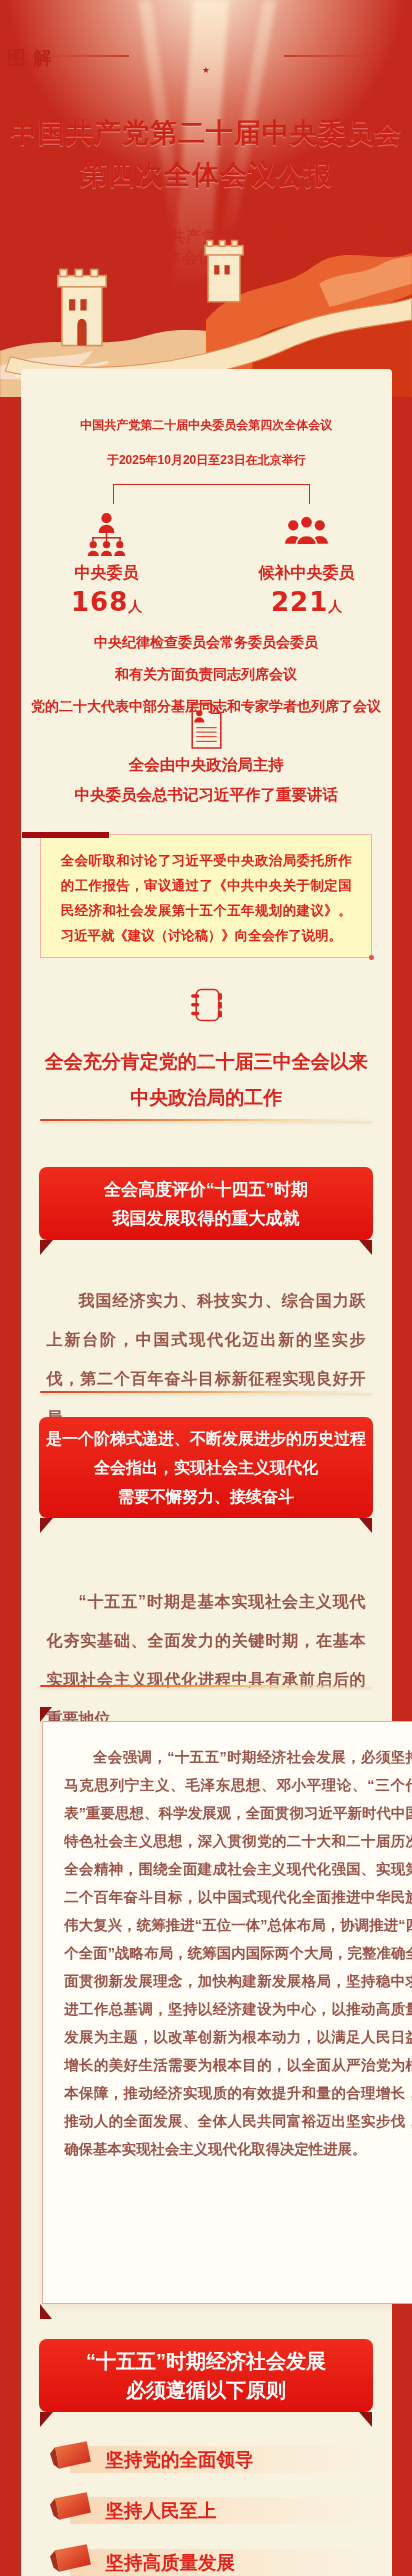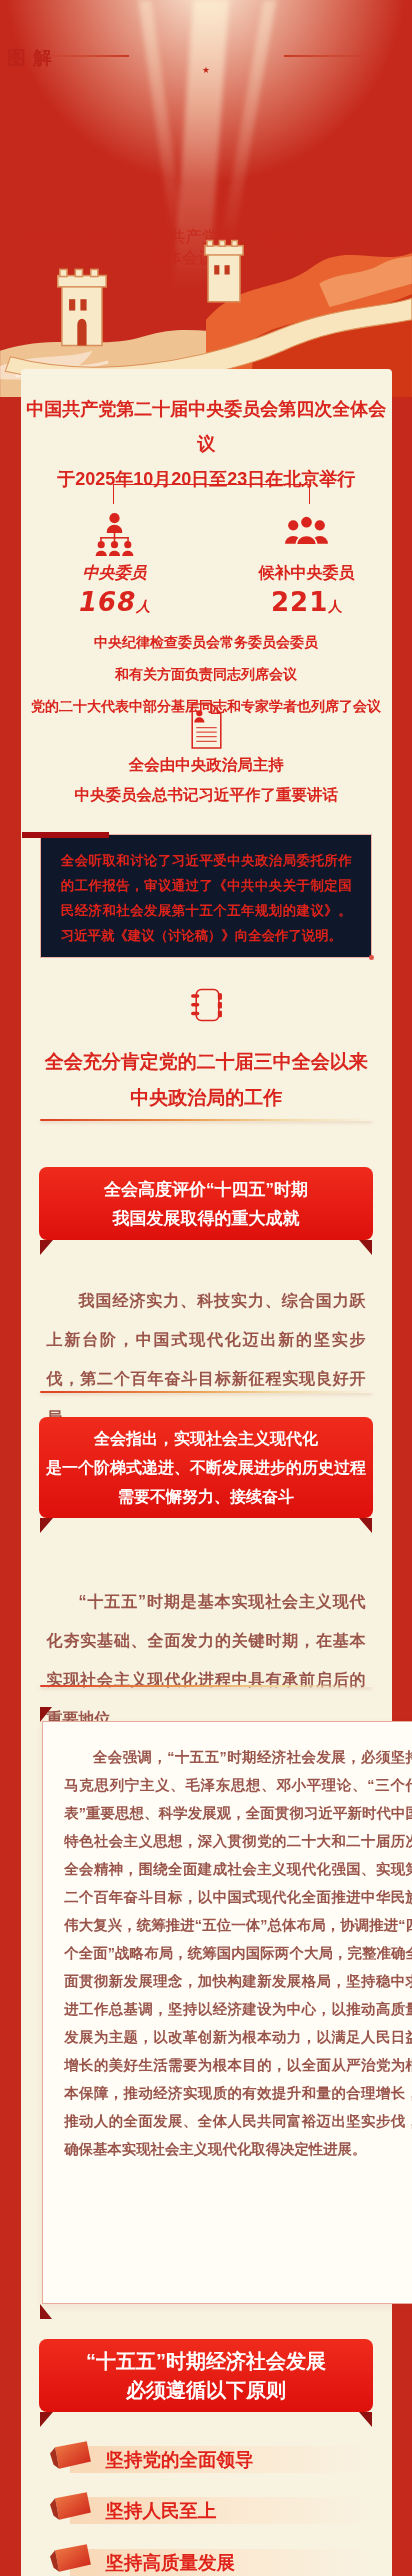--- a/index.html
+++ b/index.html
@@ -27,40 +27,40 @@
     font-size:27px;line-height:42px;font-weight:900;color:#cc2317;letter-spacing:1px;text-shadow:0 1px 0 rgba(255,255,255,.35);}
   .date-note{position:absolute;top:227px;left:0;width:100%;text-align:center;font-size:16px;font-weight:400;color:#c62a1b;}
 
   .wall-svg{position:absolute;left:0;top:222px;width:412px;height:175px;}
 
   
   .card{position:absolute;left:20.6px;top:369px;width:371px;height:2817px;background:#f8f2e0;border-radius:4.1px 4.1px 0 0;}
 
   .red-center{color:#d9251d;font-weight:900;text-align:center;}
 
-  .meeting-title{position:absolute;top:23px;left:5.2px;width:361px;font-size:18px;line-height:35px;}
+  .meeting-title{position:absolute;top:39px;left:5.2px;width:361px;font-size:12px;line-height:35px;}
   .attend-label{position:absolute;top:84px;left:5.2px;width:361px;font-size:17px;}
 
   .bracket{position:absolute;top:115px;left:92px;width:195px;height:18.5px;
     border:1.5px solid #d9251d;border-bottom:none;}
 
   .grp{position:absolute;width:134px;text-align:center;}
-  .grp.g0{left:27px;top:143px;font-style:italic;}
+  .grp.g0{left:19px;top:143px;}
   .grp.g1{left:219px;top:143px;}
   .grp .icon-box{height:47px;}
   .grp .grp-label{font-size:16px;font-weight:900;color:#d9251d;margin-top:4.1px;}
   .grp .grp-num{font-size:26px;font-weight:900;color:#d9251d;margin-top:3.1px;letter-spacing:1px;font-family:"DejaVu Sans","Liberation Sans",sans-serif;}
   .grp .grp-num .unit{font-size:14px;letter-spacing:0;}
 
   .observers{position:absolute;top:257px;left:0;width:371px;font-size:14px;line-height:32px;}
   .doc-icon-box{position:absolute;top:333px;left:0;width:371px;text-align:center;}
   .preside{position:absolute;top:381px;left:5.2px;width:361px;font-size:15.5px;line-height:30px;}
 
   .quote-box{position:absolute;top:465px;left:19.6px;width:332px;height:124px;box-sizing:border-box;
-    background:#0f172a;border:0.5px solid #efb0a5;padding:13.4px 19.6px 0 19.6px;}
+    background:#fef9c3;border:0.5px solid #efb0a5;padding:13.4px 19.6px 0 19.6px;}
   .quote-box .qtext{font-size:13.4px;line-height:25px;font-weight:700;color:#e0231a;text-align:justify;}
   .quote-bar{position:absolute;top:-3.1px;left:-19.6px;width:87px;height:5.7px;background:#a30d10;}
   .quote-dot{position:absolute;right:-2.6px;bottom:-2.6px;width:4.6px;height:4.6px;border-radius:50%;background:#e2564a;}
 
   .note-icon-box{position:absolute;top:618px;left:0;width:371px;text-align:center;}
   .affirm{position:absolute;top:675px;left:5.2px;width:361px;font-size:19px;line-height:36px;}
 
   .divider{position:absolute;left:19.6px;width:332px;height:2.1px;border-radius:1px;
     background:linear-gradient(90deg,#dc3f24,#ea9a4e 45%,#f3d9a0 72%,rgba(243,217,160,0));
     box-shadow:0 2.1px 3.1px rgba(150,80,40,.18);}
@@ -105,20 +105,24 @@
     <div class="ray r2"></div>
     <div class="ray r3"></div>
 
     <div class="kicker-row">
       <span class="kicker-line left"></span>
       <span class="kicker-text">图解</span>
       <span class="kicker-line right"></span>
     </div>
     <div class="kicker-star">★</div>
 
+    <div class="main-title">
+      <span class="bline">中国共产党第二十届中央委员会</span><br>
+      <span class="bline">第四次全体会议公报</span>
+    </div>
     <div class="date-note">（2025年10月23日中国共产党第二十届中央委员会第四次全体会议通过）</div>
 
     <svg class="wall-svg" viewBox="0 0 800 340">
       <path d="M0,250 C110,215 190,250 280,222 C380,190 440,235 540,198 C640,162 720,200 800,165 L800,340 L0,340 Z" fill="#f3d3a0" opacity="0.9"></path>
       <path d="M400,190 C470,110 540,140 610,85 C670,40 740,85 800,60 L800,340 L400,340 Z" fill="#e8632f"></path>
       <path d="M490,230 C570,175 650,205 800,140 L800,340 L490,340 Z" fill="#d03414" opacity="0.95"></path>
       <path d="M0,280 C60,255 120,268 180,250 C150,300 80,310 0,305 Z" fill="#ffffff" opacity="0.45"></path>
       <path d="M30,300 C90,278 150,290 210,272" stroke="#ffffff" stroke-width="6" fill="none" opacity="0.5"></path>
       <path d="M20,262 C180,305 380,275 540,210 C660,162 740,168 800,148 L800,190 C720,205 650,205 550,250 C400,315 180,330 10,290 Z" fill="#f8e5bd" stroke="#dc9258" stroke-width="2"></path>
       <g>
@@ -247,22 +251,22 @@
       <span class="bline">全会高度评价“十四五”时期</span>
       <span class="bline">我国发展取得的重大成就</span>
       <span class="tail tl"></span>
       <span class="tail tr"></span>
     </div>
     <div class="para p1">我国经济实力、科技实力、综合国力跃上新台阶，中国式现代化迈出新的坚实步伐，第二个百年奋斗目标新征程实现良好开局。</div>
 
     <div class="divider d2"></div>
 
     <div class="banner b2">
+      <span class="bline">是一个阶梯式递进、不断发展进步的历史过程</span>
       <span class="bline">全会指出，实现社会主义现代化</span>
-      <span class="bline">是一个阶梯式递进、不断发展进步的历史过程</span>
       <span class="bline">需要不懈努力、接续奋斗</span>
       <span class="tail tl"></span>
       <span class="tail tr"></span>
     </div>
     <div class="para p2">“十五五”时期是基本实现社会主义现代化夯实基础、全面发力的关键时期，在基本实现社会主义现代化进程中具有承前启后的重要地位。</div>
 
     <div class="divider d3"></div>
 
     <div class="white-box">
       <span class="fold ftl"></span>

